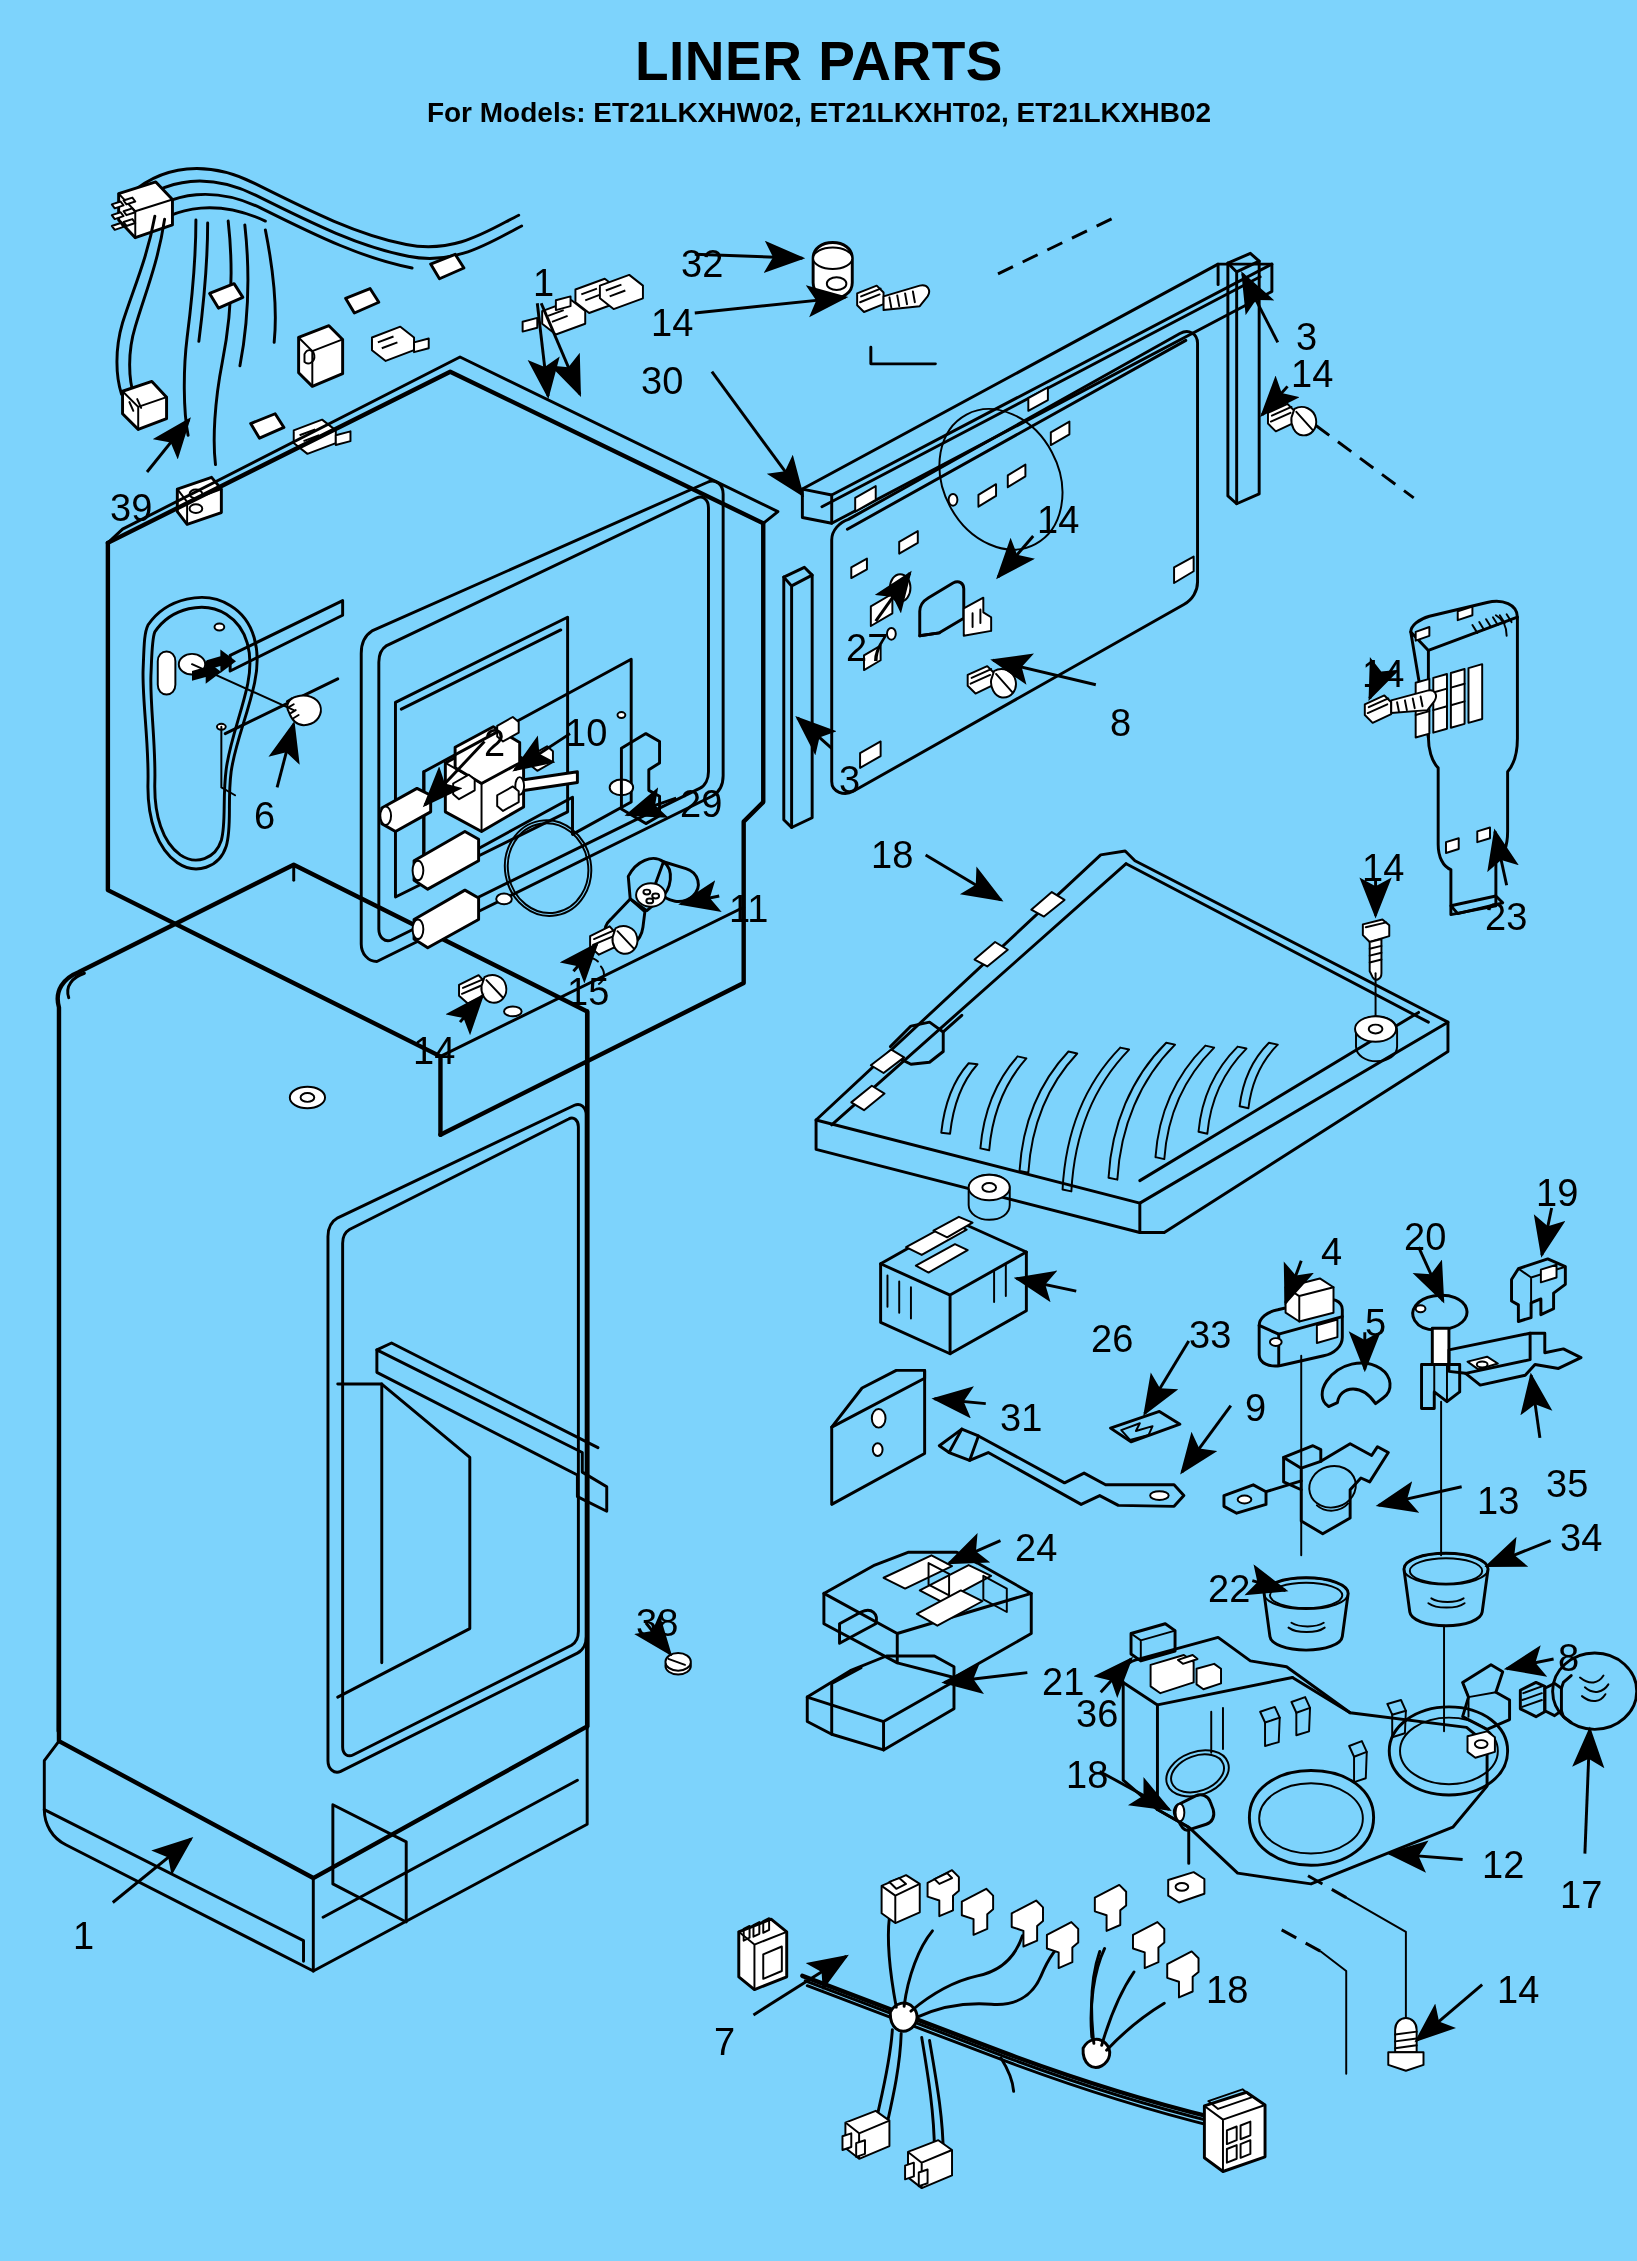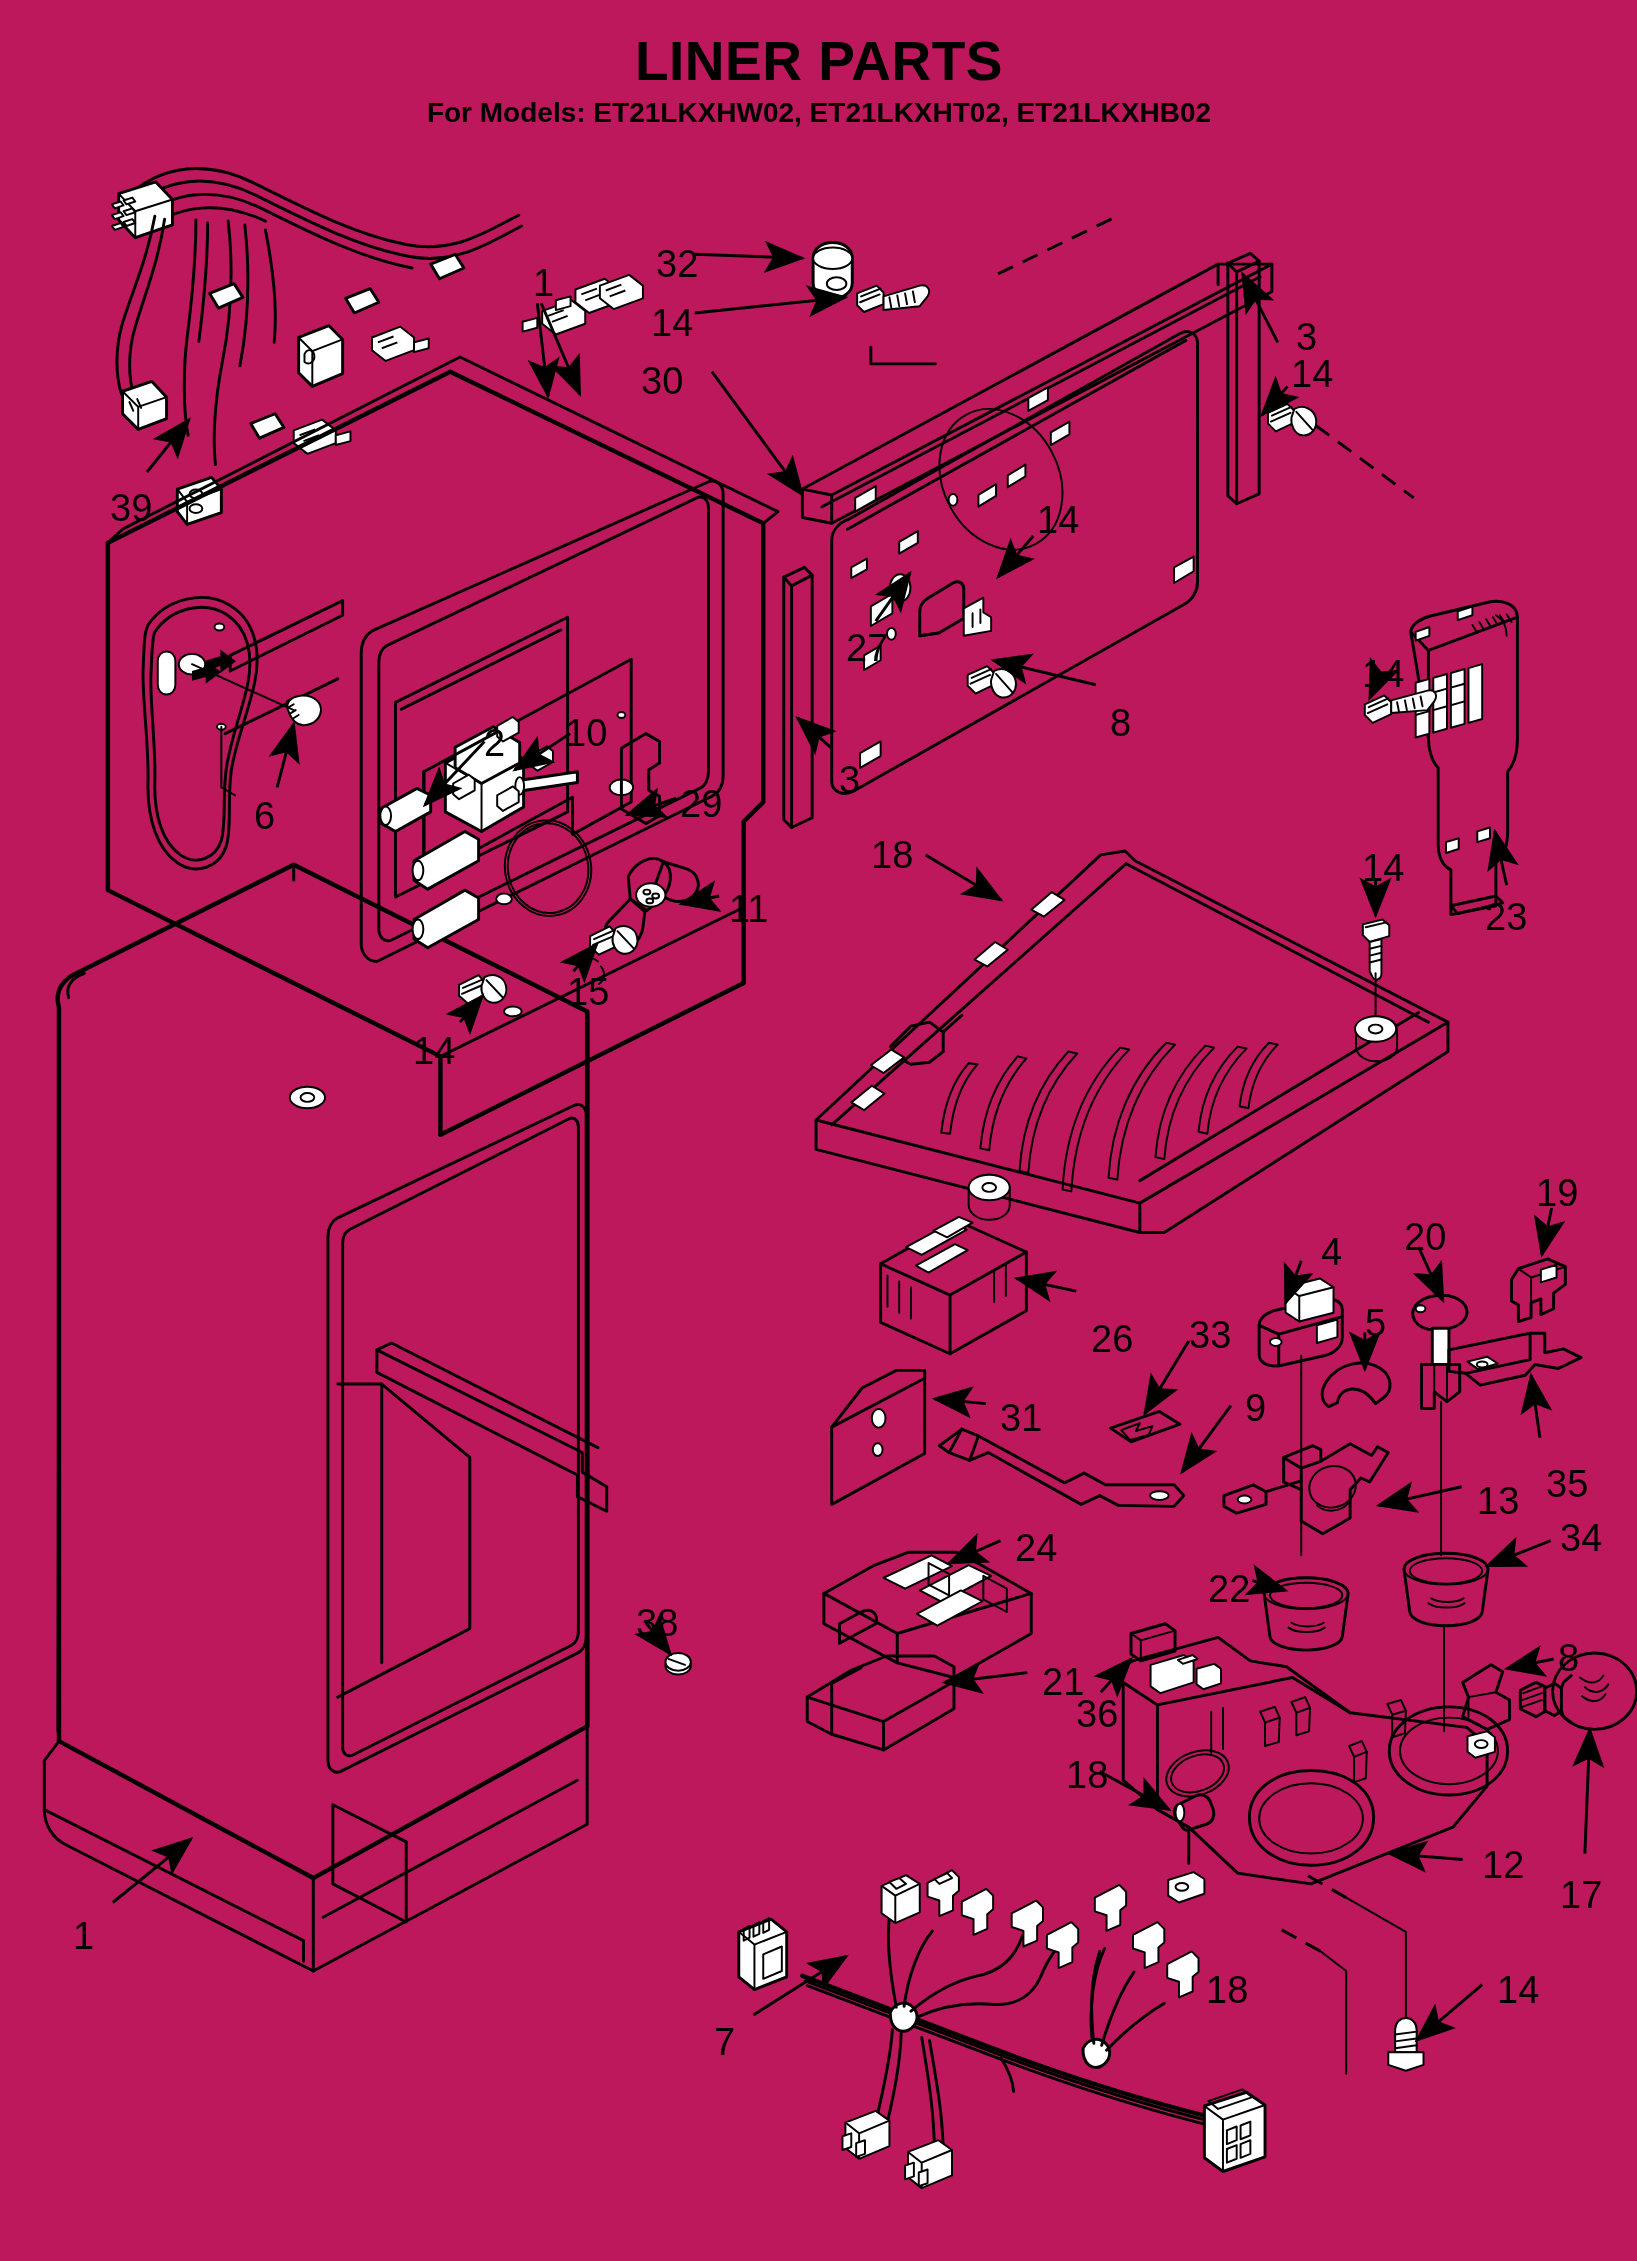--- a/index.html
+++ b/index.html
@@ -6,21 +6,21 @@
   html,body{margin:0;padding:0;background:#ffffff;}
   body{
     font-family:"Liberation Sans", sans-serif;
     color:#000;
     -webkit-font-smoothing:antialiased;
   }
   #page{
     position:relative;
     width:1638px;
     height:2261px;
-    background:#be185d;
+    background:#7dd3fc;
     overflow:hidden;
   }
   
   #header{
     position:absolute;
     left:0; top:34px;
     width:1638px;
     text-align:center;
   }
   #doc-title{
@@ -742,21 +742,21 @@
       <path class="dsh" d="M2752,3880 L2668,3832"></path>
     </g>
 
   </svg>
   </div>
 
   <div id="callout-layer">
       <div class="callout" style="left: 110px; top: 489px;">39</div>
       <div class="callout" style="left: 533px; top: 264px;">1</div>
       <div class="callout" style="left: 73px; top: 1917px;">1</div>
-      <div class="callout" style="left: 656px; top: 245px;">32</div>
+      <div class="callout" style="left: 681px; top: 245px;">32</div>
       <div class="callout" style="left: 651px; top: 304px;">14</div>
       <div class="callout" style="left: 641px; top: 362px;">30</div>
       <div class="callout" style="left: 846px; top: 629px;">27</div>
       <div class="callout" style="left: 1037px; top: 501px;">14</div>
       <div class="callout" style="left: 1110px; top: 704px;">8</div>
       <div class="callout" style="left: 1296px; top: 318px;">3</div>
       <div class="callout" style="left: 1291px; top: 355px;">14</div>
       <div class="callout" style="left: 839px; top: 761px;">3</div>
       <div class="callout" style="left: 484px; top: 724px;">2</div>
       <div class="callout" style="left: 565px; top: 714px;">10</div>

